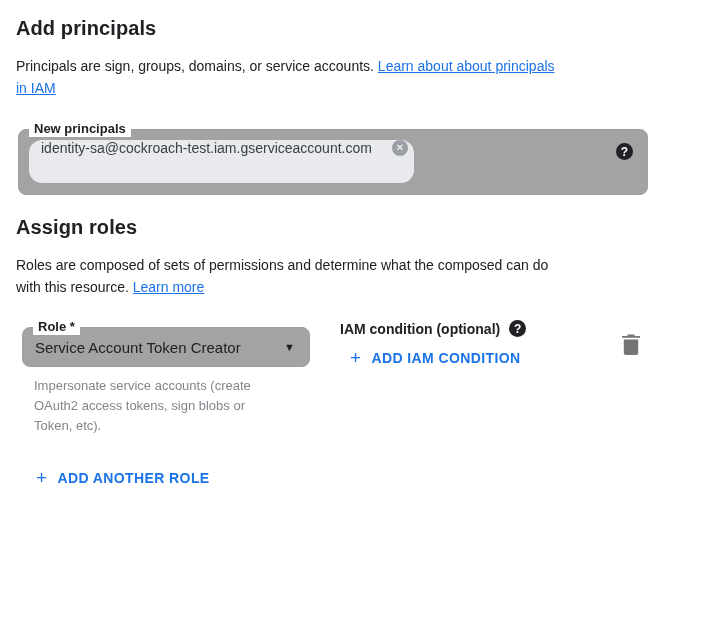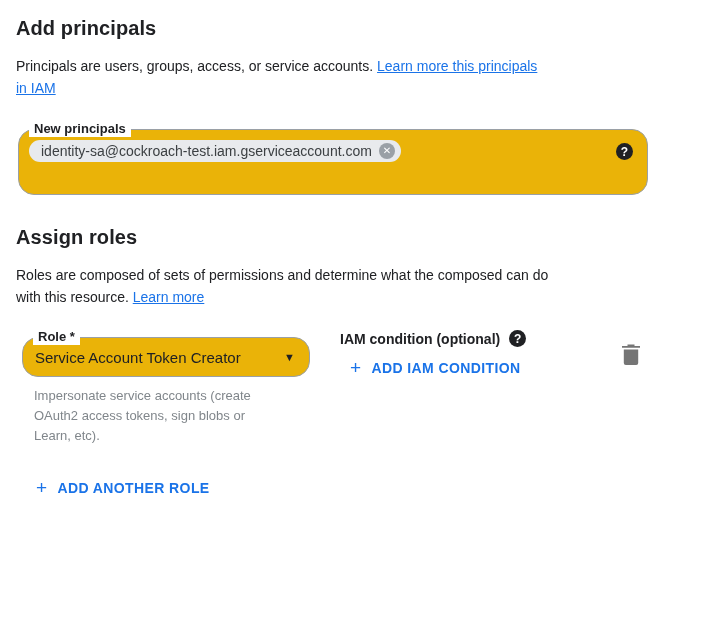--- a/index.html
+++ b/index.html
@@ -30,22 +30,22 @@
   .link {
     color: #1a73e8;
     text-decoration: underline;
     cursor: pointer;
   }
 
   
   .outlined-field {
     position: relative;
     border: 1px solid #9aa0a6;
-    border-radius: 16px;
-    background: #eab308;
+    border-radius: 8px;
+    background: #a3a3a3;
   }
   .notch-label {
     position: absolute;
     top: -9px; left: 10px;
     background: #fff;
     padding: 0 5px;
     font-size: 13px;
     font-weight: 600;
     color: #202124;
     line-height: 16px;
@@ -53,23 +53,23 @@
   }
 
   .principals-field {
     margin-top: 30px;
     margin-left: 2px;
     width: 630px;
     height: 66px;
   }
   .chip {
     display: inline-flex;
-    align-items: center;
-    gap: 7px;
-    height: 22px;
+    align-items: flex-start;
+    gap: 20px;
+    height: 43px;
     margin: 10px 0 0 10px;
     padding: 0 6px 0 12px;
     background: #e8eaed;
     border-radius: 13px;
     font-size: 14px;
     color: #3c4043;
     max-width: 560px;
   }
   .chip-close {
     width: 16px; height: 16px;
@@ -95,21 +95,21 @@
     align-items: center;
     justify-content: center;
     flex: none;
   }
   .field-help {
     position: absolute;
     right: 14px; top: 13px;
     cursor: pointer;
   }
 
-  .assign-title { margin-top: 30px; }
+  .assign-title { margin-top: 20px; }
 
   .role-row {
     display: flex;
     align-items: flex-start;
     margin-top: 29px;
   }
   .role-col { width: 288px; margin-left: 6px; flex: none; }
   .role-field {
     height: 40px;
     display: flex;
@@ -203,21 +203,21 @@
     box-shadow: 0 1px 2px rgba(60,64,67,0.15);
   }
 </style>
 </head>
 <body>
 
 <div class="container">
 
   <h1 class="section-title">Add principals</h1>
 
-  <p class="desc"><span>Principals are users, groups, access, or service accounts. </span><a class="link">Learn more this principals</a><br><a class="link">in IAM</a></p>
+  <p class="desc"><span>Principals are sign, groups, domains, or service accounts. </span><a class="link">Learn about about principals</a><br><a class="link">in IAM</a></p>
 
   <div class="outlined-field principals-field">
     <span class="notch-label">New principals</span>
     <div class="chip">
       <span>identity-sa@cockroach-test.iam.gserviceaccount.com</span>
       <span class="chip-close">✕</span>
     </div>
     <span class="help-badge field-help">?</span>
   </div>
 
@@ -229,21 +229,21 @@
 
     <div class="role-col">
       <div class="outlined-field role-field">
         <span class="notch-label">Role *</span>
         <span class="role-value">Service Account Token Creator</span>
         <span class="dropdown-arrow">▼</span>
       </div>
       <div class="role-helper">
         <span>Impersonate service accounts (create</span>
         <span>OAuth2 access tokens, sign blobs or</span>
-        <span>Learn, etc).</span>
+        <span>Token, etc).</span>
       </div>
     </div>
 
     <div class="iam-col">
       <div class="iam-label-row">
         <span>IAM condition (optional)</span>
         <span class="help-badge">?</span>
       </div>
       <button class="text-button add-condition">
         <span class="plus-glyph">+</span>

